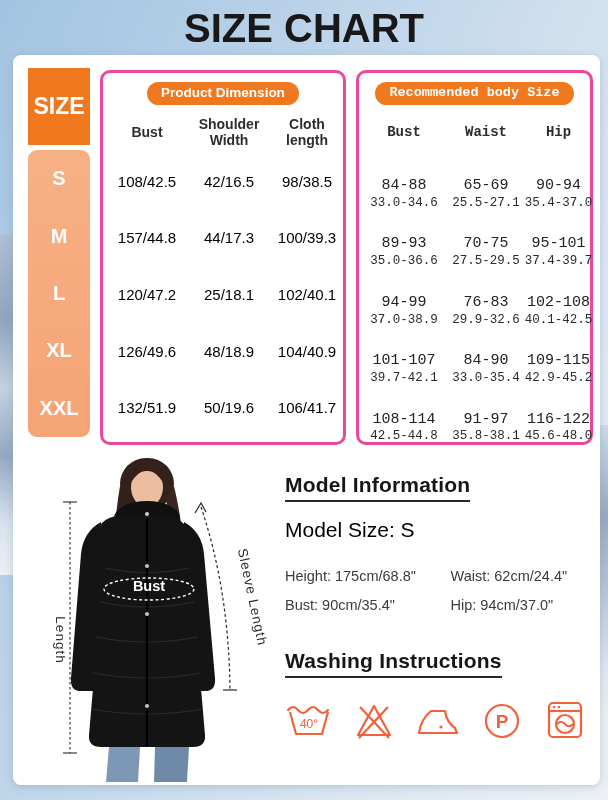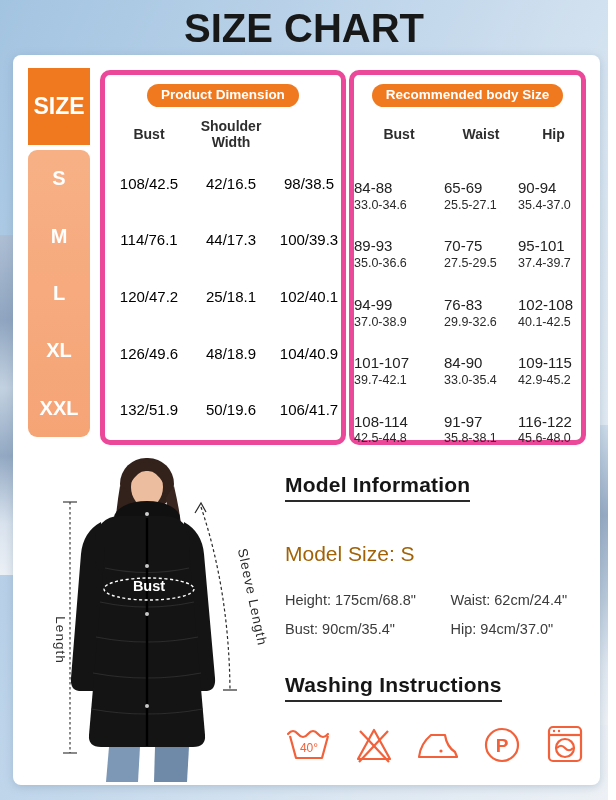--- a/index.html
+++ b/index.html
@@ -28,44 +28,44 @@
     display:flex;align-items:center;justify-content:center;
   }
   .size-col{
     position:absolute;left:15px;top:95px;width:62px;height:287px;
     background:linear-gradient(180deg,#f7b085 0%,#f5a476 100%);border-radius:9px;
     display:grid;grid-template-rows:repeat(5,1fr);
   }
   .size-letter{display:flex;align-items:center;justify-content:center;
     color:#fff;font-weight:bold;font-size:20px;}
   .group{
-    position:absolute;top:15px;height:375px;border:5px solid #ec4899;border-radius:10px;
+    position:absolute;top:15px;height:375px;border:3px solid #ec4899;border-radius:10px;
     background:#fff;box-sizing:border-box;
   }
   .group-prod{left:87px;width:246px;}
-  .group-rec{left:336px;width:237px;}
+  .group-rec{left:343px;width:237px;font-family:Liberation Mono, monospace;}
   .pill-wrap{text-align:center;margin-top:9px;}
   .pill{display:inline-block;background:#f0791f;color:#fff;font-weight:bold;
     font-size:13.5px;border-radius:12px;padding:4px 14px;line-height:1.1;}
   .col-headers{display:grid;margin-top:8px;height:38px;align-items:center;}
   .cols-prod{grid-template-columns:88px 76px 80px;}
   .cols-rec{grid-template-columns:90px 74px 71px;}
   .col-h{font-weight:bold;font-size:14px;color:#2d2d2d;text-align:center;line-height:1.15;white-space:pre-line;}
   .rows{position:absolute;left:0;right:0;top:80px;height:283px;display:grid;grid-template-rows:repeat(5,1fr);}
   .trow{display:grid;align-items:center;}
   .cell{text-align:center;font-size:15px;color:#000000;}
-  .rcell{line-height:1.25;margin-top:24px;}
+  .rcell{text-align:center;line-height:1.25;margin-top:24px;}
   .rcell .cm{font-size:15px;color:#222;}
   .rcell .in{font-size:12.5px;color:#2a2a2a;}
   
   .figure-wrap{position:absolute;left:30px;top:395px;width:250px;height:332px;}
   .info{position:absolute;left:272px;top:418px;width:312px;}
   .h-underline{display:inline-block;font-size:21px;font-weight:bold;color:#161616;
     border-bottom:2px solid #2a2a2a;padding-bottom:3px;letter-spacing:.2px;text-align:center;}
-  .model-size{margin-top:40px;font-size:21px;color:#a16207;}
+  .model-size{margin-top:16px;font-size:21px;color:#000000;}
   .details{margin-top:26px;display:grid;grid-template-columns:1.13fr 1fr;row-gap:13px;
     font-size:14.5px;color:#3b3b3b;}
   .wash-head{margin-top:36px;}
   .icons-row{margin-top:20px;width:302px;display:flex;justify-content:space-between;align-items:center;}
   .wicon{display:block;}
   .wicon text{font-family:"Liberation Sans",sans-serif;}
 </style>
 </head>
 <body>
 
@@ -85,29 +85,31 @@
       <div class="size-letter">XL</div>
       <div class="size-letter">XXL</div>
     </div>
 
     <div class="group group-prod">
       <div class="pill-wrap"><span class="pill">Product Dimension</span></div>
       <div class="col-headers cols-prod">
         <div class="col-h">Bust</div>
         <div class="col-h">Shoulder
 Width</div>
+        <div class="col-h">Cloth
+length</div>
       </div>
       <div class="rows">
         <div class="trow cols-prod">
           <div class="cell">108/42.5</div>
           <div class="cell">42/16.5</div>
           <div class="cell">98/38.5</div>
         </div>
         <div class="trow cols-prod">
-          <div class="cell">114/76.1</div>
+          <div class="cell">157/44.8</div>
           <div class="cell">44/17.3</div>
           <div class="cell">100/39.3</div>
         </div>
         <div class="trow cols-prod">
           <div class="cell">120/47.2</div>
           <div class="cell">25/18.1</div>
           <div class="cell">102/40.1</div>
         </div>
         <div class="trow cols-prod">
           <div class="cell">126/49.6</div>

